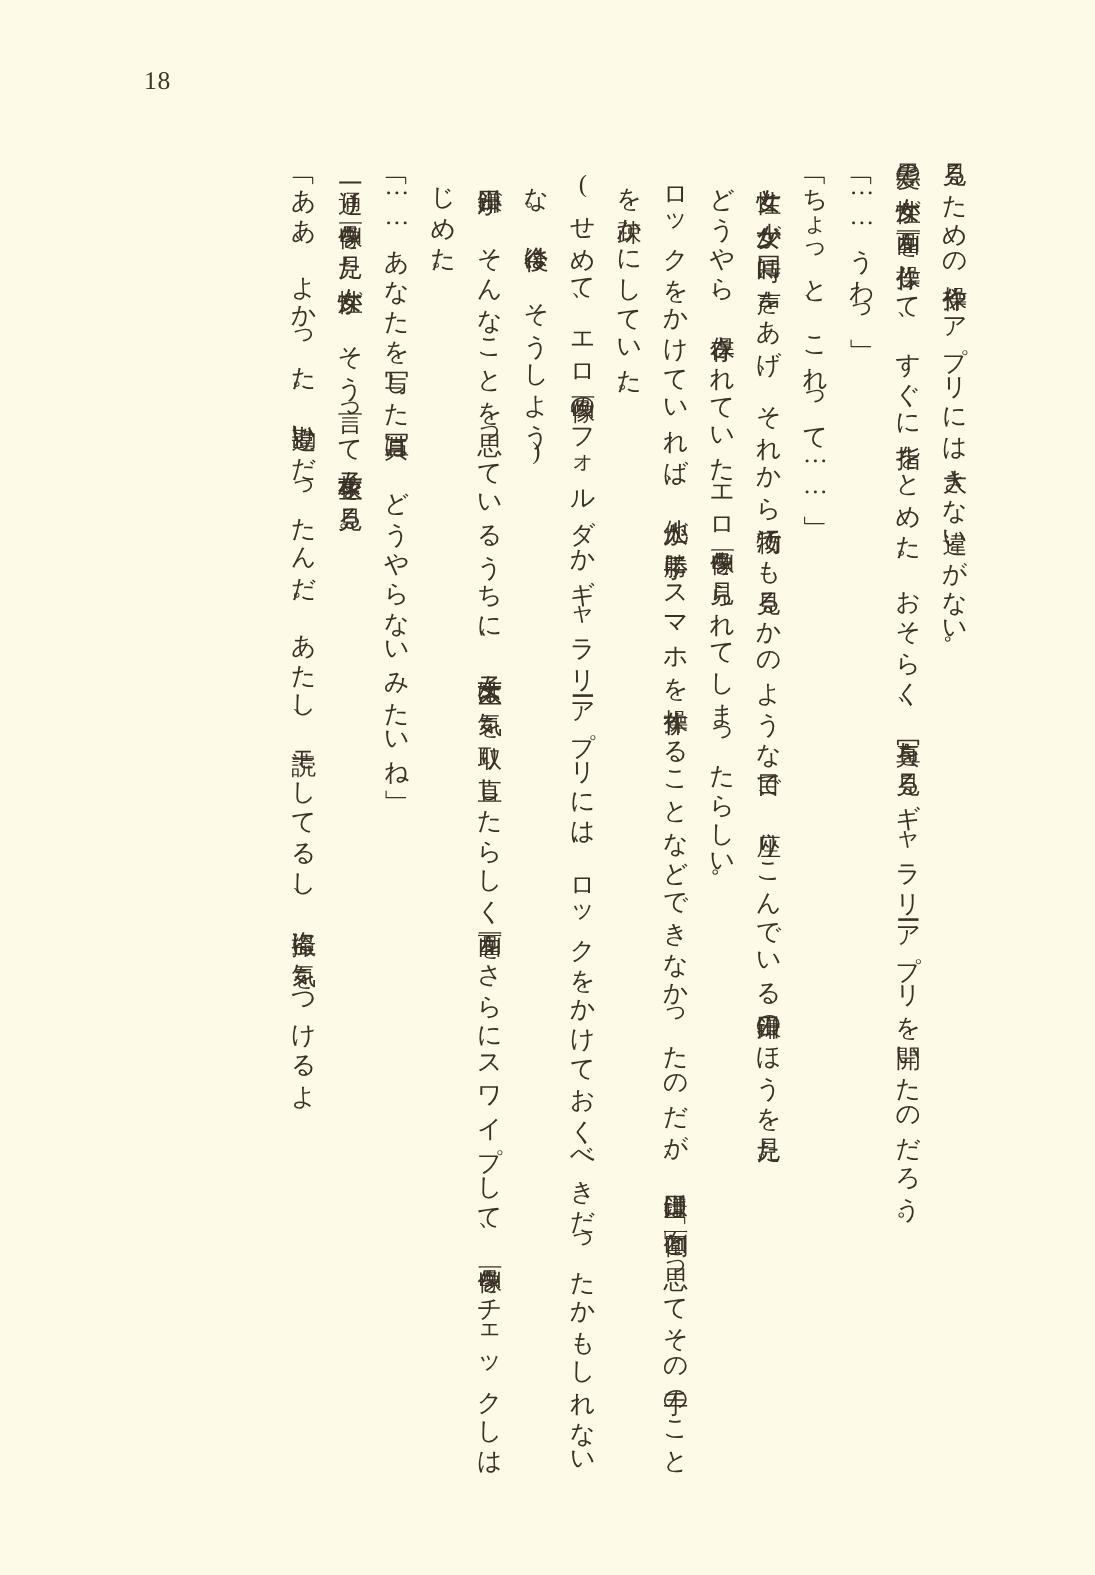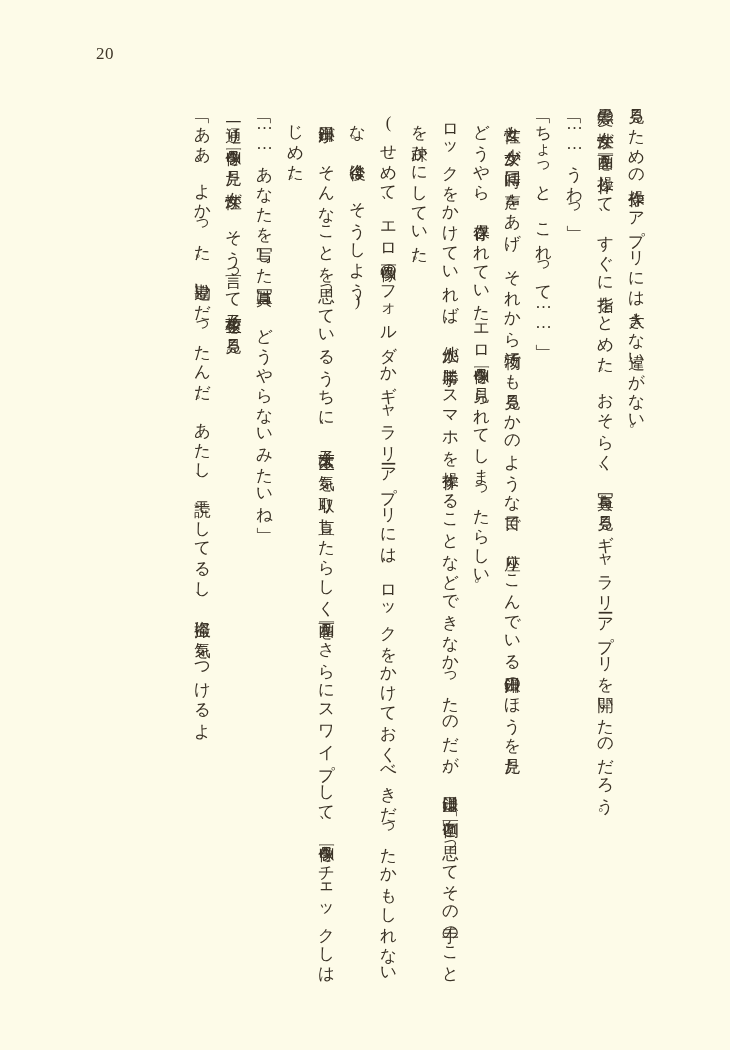--- a/index.html
+++ b/index.html
@@ -62,21 +62,21 @@
   }
   .indent {
     padding-top: 17px;
   }
 </style>
 </head>
 <body>
 
 <div class="page">
 
-  <div class="page-number">20</div>
+  <div class="page-number">18</div>
 
   <div class="text-body">
     <p class="para">見るための操作やアプリには大きな違いがない。</p>
     <p class="para">黒髪の女性が画面を操作して、すぐに指をとめた。おそらく、写真を見るギャラリーアプリを開いたのだろう。</p>
     <p class="para indent">「……うわっ」</p>
     <p class="para indent">「ちょっと、これって……」</p>
     <p class="para indent">女性と少女が同時に声をあげ、それから汚物でも見るかのような目で、座りこんでいる鎌田のほうを見た。</p>
     <p class="para indent">どうやら、保存されていたエロ画像を見られてしまったらしい。</p>
     <p class="para indent">ロックをかけていれば、他人が勝手にスマホを操作することなどできなかったのだが、鎌田は「面倒」と思ってその手のことを疎かにしていた。</p>
     <p class="para indent">(せめて、エロ画像のフォルダかギャラリーアプリには、ロックをかけておくべきだったかもしれないな。今後は、そうしよう)</p>

